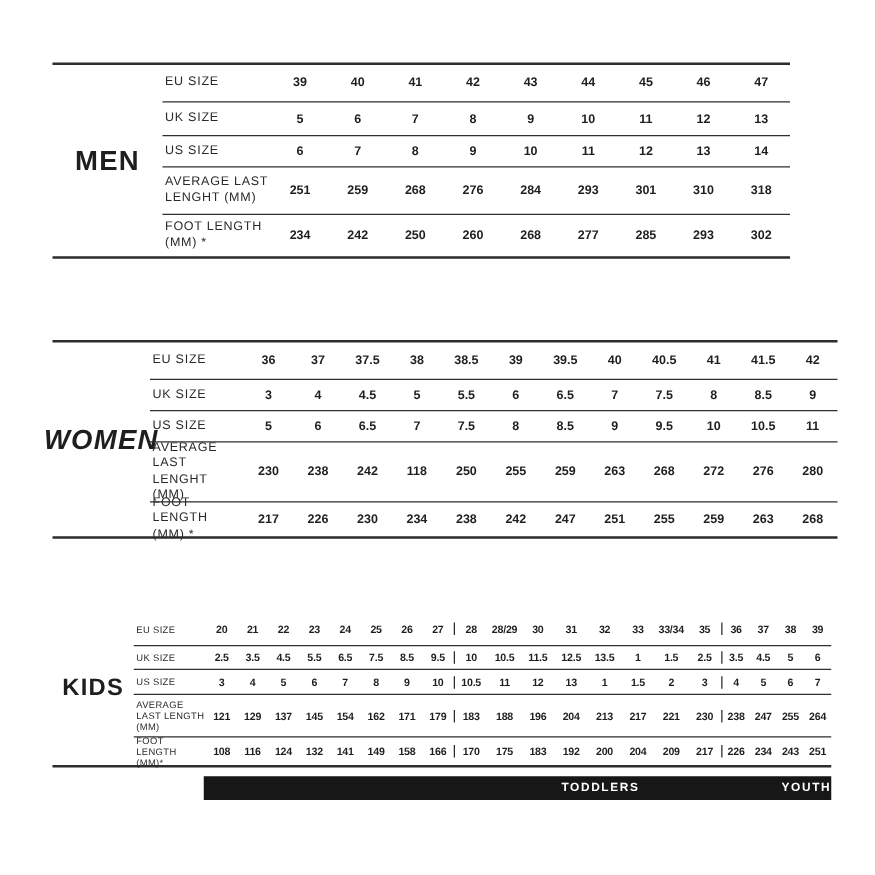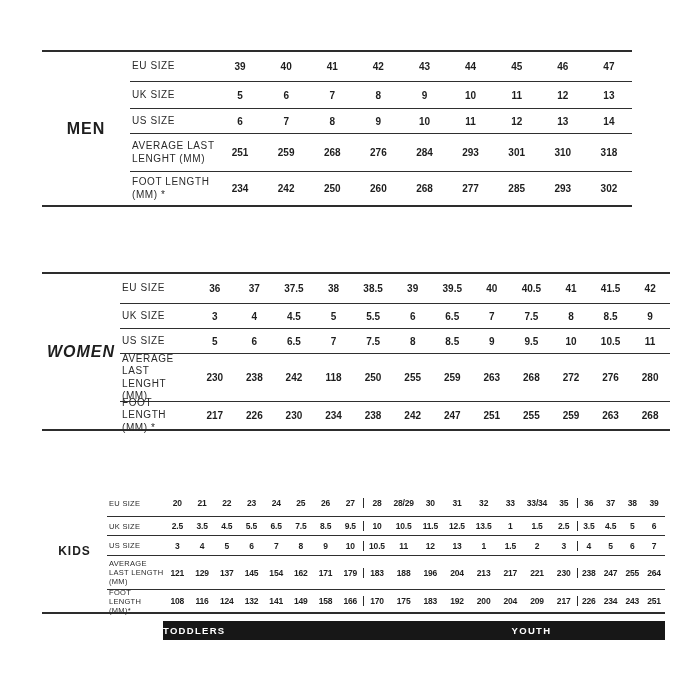--- a/index.html
+++ b/index.html
@@ -13,22 +13,22 @@
     box-sizing:border-box;
   }
   .sec-men{left:42px;top:50px;width:590px;}
   .sec-women{left:42px;top:272px;width:628px;}
   .sec-kids{left:42px;top:490px;width:623px;border-top:none;}
   .side{display:flex;align-items:center;justify-content:center;flex:none;}
   .sec-men .side{width:88px;}
   .sec-women .side{width:78px;font-style:italic;}
   .sec-kids .side{width:65px;}
   .side span{font-weight:700;letter-spacing:1px;color:#1e1e1e;}
-  .sec-men .side span,.sec-women .side span{font-size:16px;}
-  .sec-kids .side span{font-size:12px;}
+  .sec-men .side span,.sec-women .side span{font-size:22px;}
+  .sec-kids .side span{font-size:19px;}
   .tbl{flex:1;display:flex;flex-direction:column;min-width:0;}
   .trow{display:flex;align-items:center;box-sizing:border-box;}
   .trow + .trow{border-top:1.6px solid #2f2f2f;}
   .sec-kids .trow + .trow{border-top:1.5px solid #2f2f2f;}
   .sec-men .trow:nth-child(1){height:29px}
   .sec-men .trow:nth-child(2){height:27px}
   .sec-men .trow:nth-child(3){height:25px}
   .sec-men .trow:nth-child(4){height:38px}
   .sec-men .trow:nth-child(5){height:34px}
   .sec-women .trow:nth-child(1){height:29px}
@@ -53,21 +53,21 @@
     color:#1e1e1e;box-sizing:border-box;min-width:0;
   }
   .sec-kids .td{font-size:8.5px;flex:25 1 0;letter-spacing:-.2px;}
   .sec-kids .td.g1{flex:27 1 0;}
   .sec-kids .td.g2{flex:22 1 0;}
   .sec-kids .td.gdiv{border-left:1.5px solid #2b2b2b;}
   .agebar{
     position:absolute;left:163px;top:621px;width:502px;height:19px;
     background:#171717;display:flex;
   }
-  .age{display:flex;align-items:center;justify-content:flex-start;}
+  .age{display:flex;align-items:center;justify-content:flex-end;}
   .age span{color:#ffffff;font-size:9.5px;font-weight:700;letter-spacing:1.3px;}
   .age-t{flex:200 1 0;}
   .age-c{flex:216 1 0;}
   .age-y{flex:88 1 0;}
 </style>
 </head>
 <body>
 
 <div class="sheet">
 

